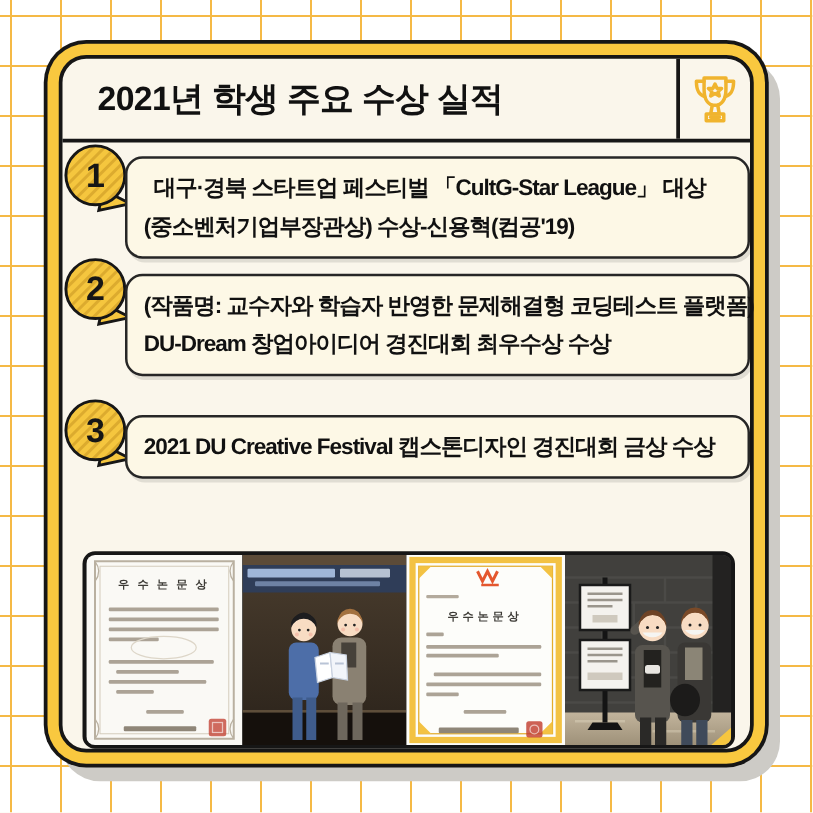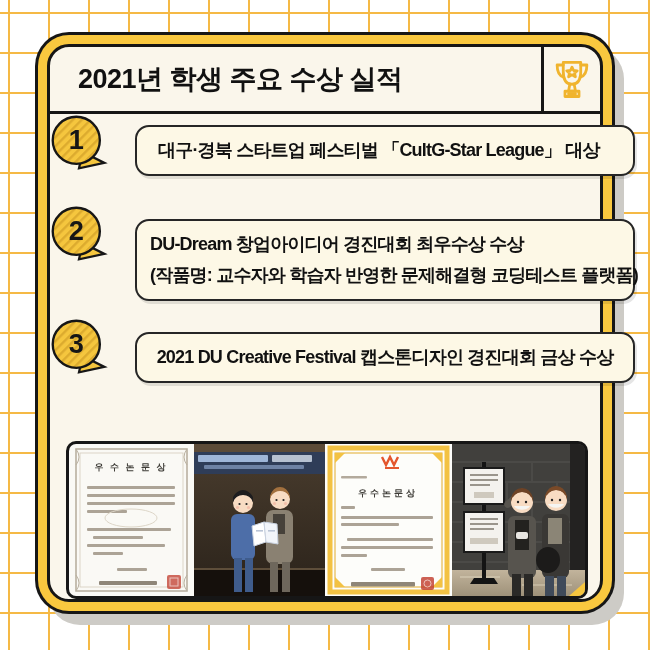--- a/index.html
+++ b/index.html
@@ -17,26 +17,26 @@
     border-bottom:3px solid #161616;display:flex;align-items:center;}
   .title{flex:1;padding-left:28px;font-size:27px;font-weight:bold;color:#111;
     letter-spacing:-0.5px;white-space:nowrap;}
   .trophy-cell{width:56px;height:64px;border-left:3px solid #161616;
     display:flex;align-items:center;justify-content:center;}
   .badge{position:absolute;width:58px;height:58px;}
   .badge text{font-family:"Liberation Sans","DejaVu Sans",sans-serif;
     font-size:30px;font-weight:bold;fill:#161616;}
   .award-box{position:absolute;left:50px;width:470px;background:#FDF8E6;
     border:2.5px solid #262626;border-radius:14px;padding:8px 13px;
-    box-shadow:2px 3px 0 rgba(0,0,0,0.10);margin-left:35px;}
+    box-shadow:2px 3px 0 rgba(0,0,0,0.10);}
   .award-line{font-size:18px;font-weight:bold;color:#111;line-height:31px;
     letter-spacing:-0.8px;white-space:nowrap;}
   .b1{left:0;top:67px;} .box1{top:78px;}
   .b2{left:0;top:158px;} .box2{top:172px;}
-  .b3{left:0;top:271px;} .box3{top:285px;text-align:center;}
+  .b3{left:0;top:271px;} .box3{top:285px;}
   .photo-strip{position:absolute;left:16px;top:394px;width:516px;height:152px;
     border:3px solid #161616;border-radius:10px;overflow:hidden;display:flex;
     background:#222;justify-content:center;}
   .photo{height:100%;display:block;}
   .cert-title{font-family:"Liberation Sans","DejaVu Sans",sans-serif;
     font-weight:bold;fill:#3d3b36;}
 </style>
 </head>
 <body>
 
@@ -76,30 +76,31 @@
       </div>
     </div>
 
     <svg class="badge b1" viewBox="0 0 64 64">
       <polygon points="36,42 60,54 32,60" fill="#F5C63E" stroke="#161616" stroke-width="2.5"></polygon>
       <circle cx="29" cy="29" r="26" fill="url(#hatchPat)" stroke="#161616" stroke-width="2.6"></circle>
       <text x="29" y="39" text-anchor="middle">1</text>
     </svg>
     <div class="award-box box1">
       <div class="award-line" style="padding-left:8px">대구·경북 스타트업 페스티벌 「CultG-Star League」 대상</div>
+      <div class="award-line">(중소벤처기업부장관상) 수상-신용혁(컴공'19)</div>
     </div>
 
     <svg class="badge b2" viewBox="0 0 64 64">
       <polygon points="36,42 60,54 32,60" fill="#F5C63E" stroke="#161616" stroke-width="2.5"></polygon>
       <circle cx="29" cy="29" r="26" fill="url(#hatchPat)" stroke="#161616" stroke-width="2.6"></circle>
       <text x="29" y="39" text-anchor="middle">2</text>
     </svg>
     <div class="award-box box2">
+      <div class="award-line">(작품명: 교수자와 학습자 반영한 문제해결형 코딩테스트 플랫폼)</div>
       <div class="award-line">DU-Dream 창업아이디어 경진대회 최우수상 수상</div>
-      <div class="award-line">(작품명: 교수자와 학습자 반영한 문제해결형 코딩테스트 플랫폼)</div>
     </div>
 
     <svg class="badge b3" viewBox="0 0 64 64">
       <polygon points="36,42 60,54 32,60" fill="#F5C63E" stroke="#161616" stroke-width="2.5"></polygon>
       <circle cx="29" cy="29" r="26" fill="url(#hatchPat)" stroke="#161616" stroke-width="2.6"></circle>
       <text x="29" y="39" text-anchor="middle">3</text>
     </svg>
     <div class="award-box box3">
       <div class="award-line">2021 DU Creative Festival 캡스톤디자인 경진대회 금상 수상</div>
     </div>

